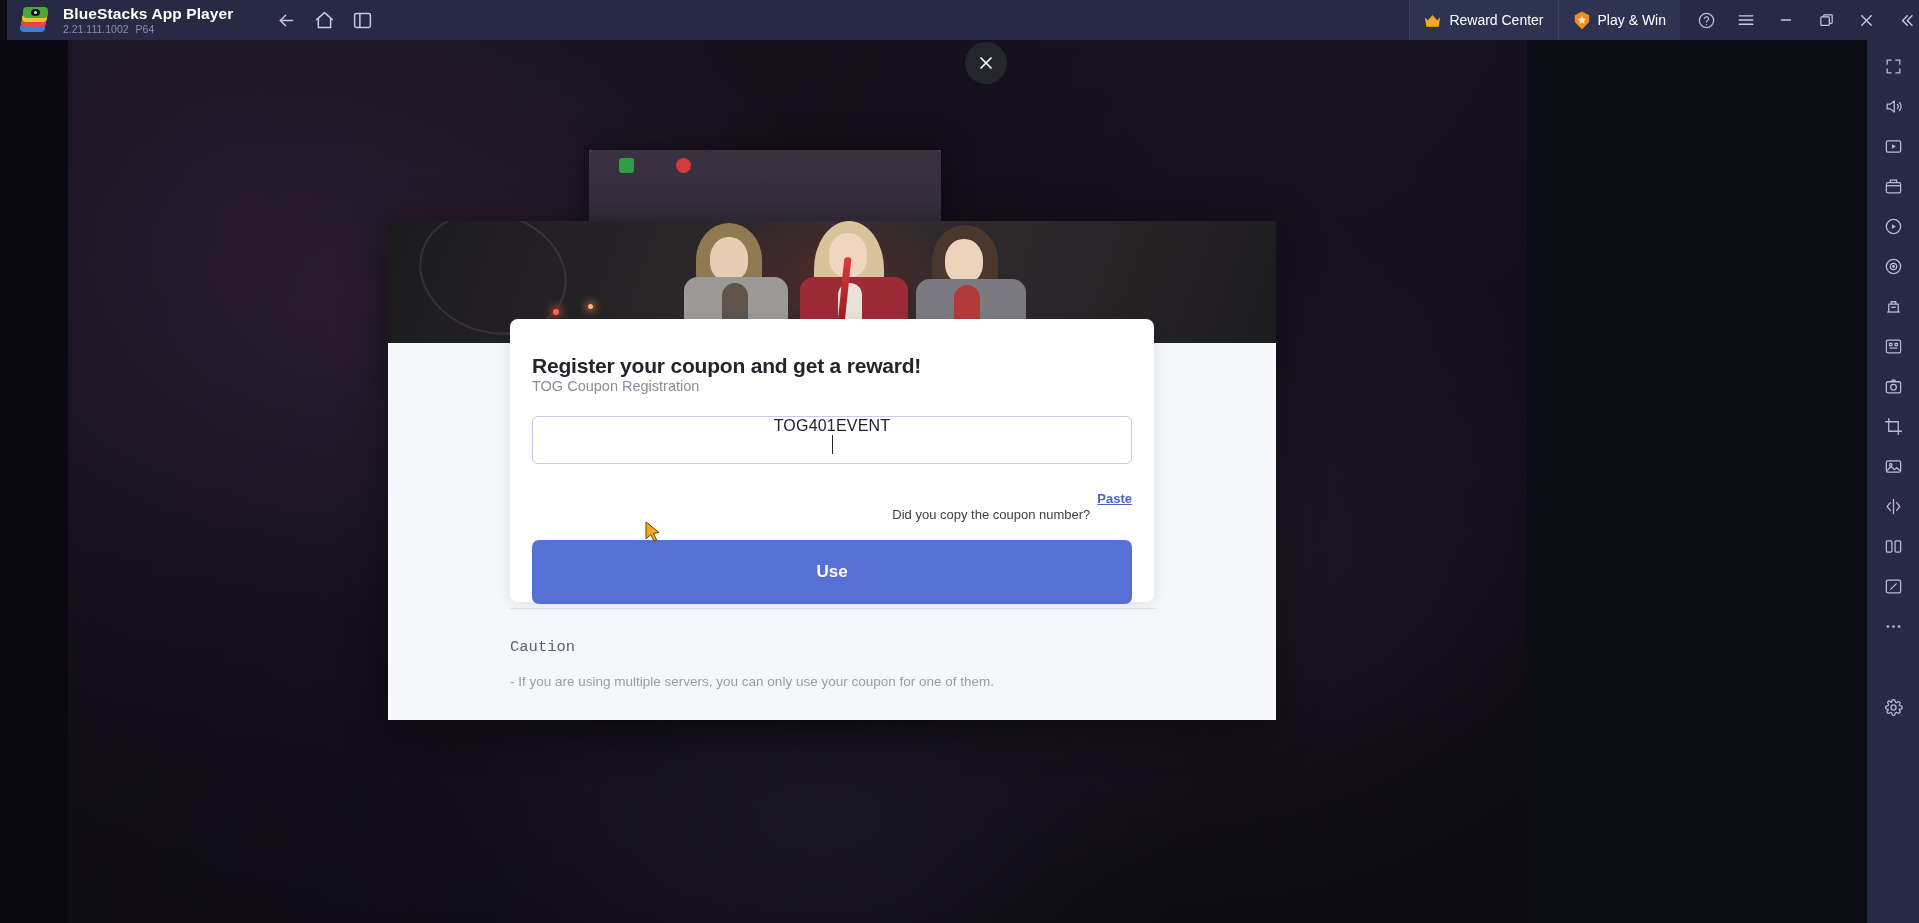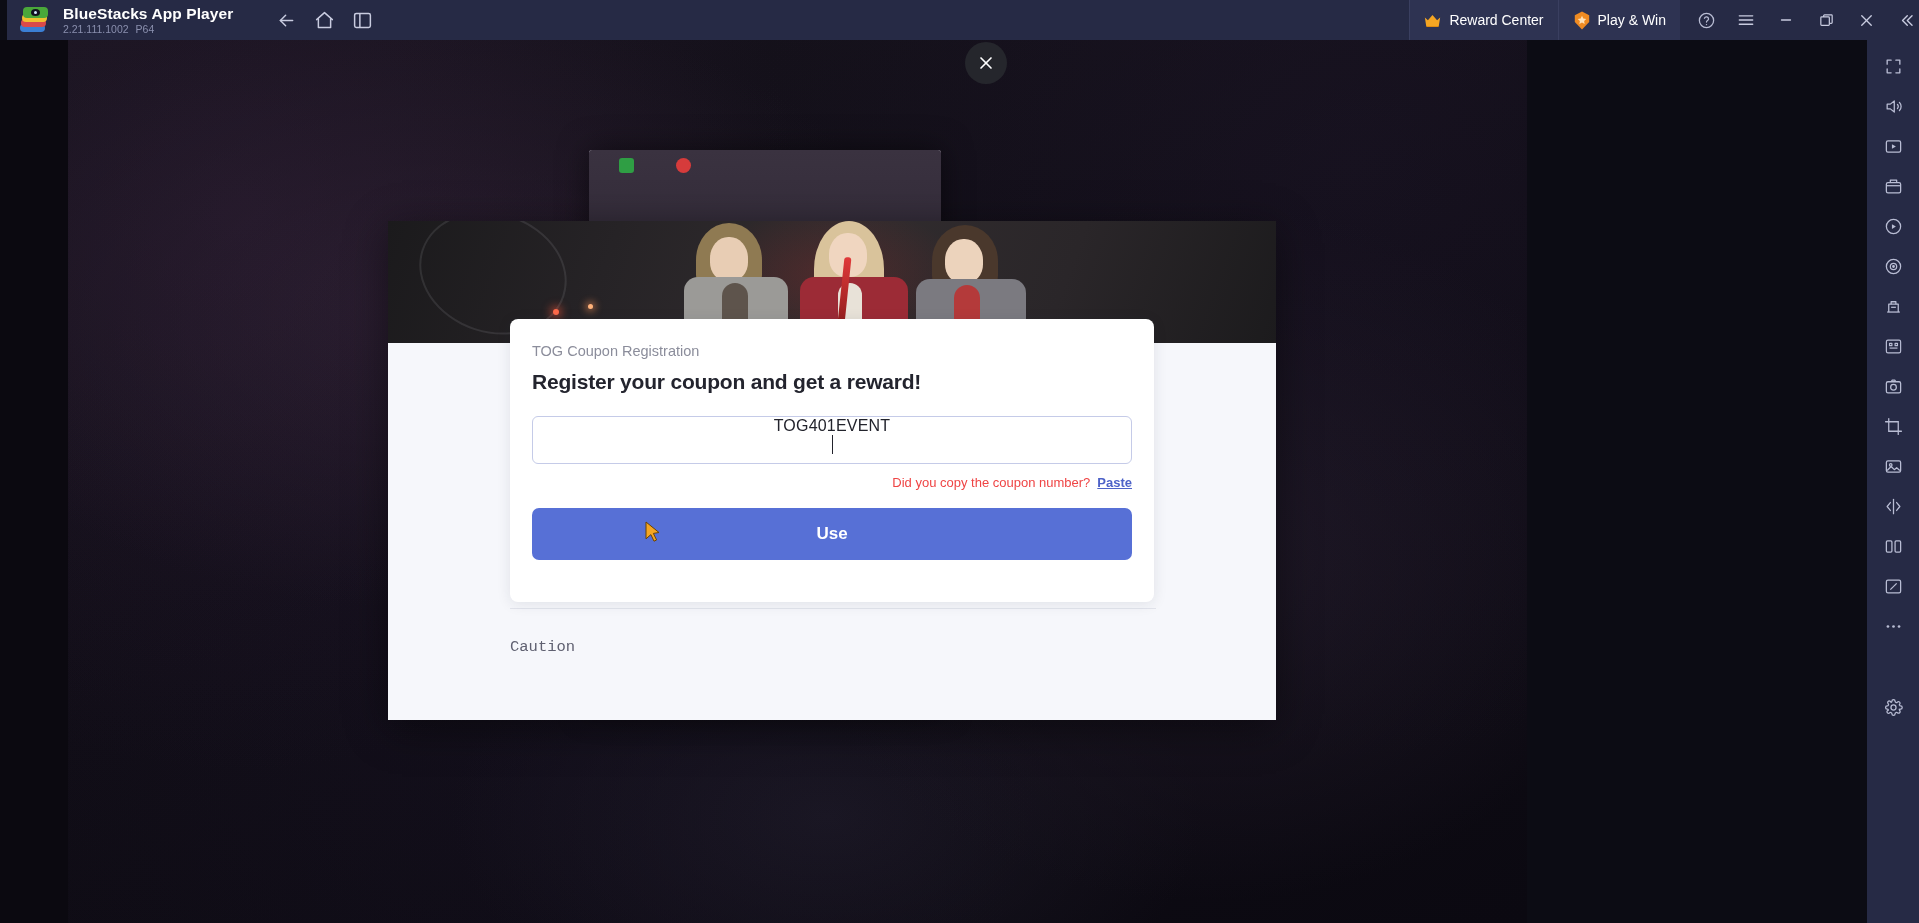--- a/index.html
+++ b/index.html
@@ -176,25 +176,25 @@
     background: #ffffff;
     flex-direction: column;
   }
   #coupon-input .val { font-size: 16px; color: #22232c; letter-spacing: .2px; }
   #caret { display:inline-block; width:1px; height:19px; background:#22232c;
            margin-left:1px; vertical-align:-3px; }
   #helper-row {
     margin-top: 11px; width: 600px;
     display: flex; justify-content: flex-end; align-items: center; gap: 7px;
   }
-  #helper-text { font-size: 13px; color: #ef4444; }
+  #helper-text { font-size: 13px; color: #404040; margin-top: 32px; }
   #paste-link { font-size: 13px; color: #4d62c8; text-decoration: underline;
                 cursor: pointer; font-weight: 700; }
   #use-button {
-    margin-top: 18px; width: 600px; height: 52px;
+    margin-top: 18px; width: 600px; height: 64px;
     background: #5770d6; border-radius: 7px;
     display: flex; align-items: center; justify-content: center;
     cursor: pointer;
   }
   #use-button .lbl { font-size: 17px; font-weight: 700; color: #ffffff; }
 
   
   #modal-close {
     position: absolute; left: 1217px; top: 183px;
     width: 42px; height: 42px; border-radius: 50%;
@@ -381,25 +381,26 @@
       <div style="position:absolute; left:452px; bottom:0; width:7px; height:86px;
                   background:linear-gradient(180deg,#e03a3a,#7a1414); transform:rotate(6deg);
                   border-radius:3px;"></div>
     </div>
 
     <div id="caution-divider" style="left:0; top:387px; width:646px; margin-left:122px;"></div>
   </div>
 
   <div id="caution-block" style="left:442px; top:598px;">
     <div id="caution-title">Caution</div>
+    <div class="caution-line">- If you are using multiple servers, you can only use your coupon for one of them.</div>
   </div>
 
   <div id="coupon-card">
+    <div id="coupon-heading">Register your coupon and get a reward!</div>
     <div id="coupon-eyebrow">TOG Coupon Registration</div>
-    <div id="coupon-heading">Register your coupon and get a reward!</div>
 
     <div id="coupon-input">
       <span class="val">TOG401EVENT</span>
         <span id="caret"></span>
     </div>
 
     <div id="helper-row">
       <span id="helper-text">Did you copy the coupon number?</span>
       <span id="paste-link">Paste</span>
     </div>

